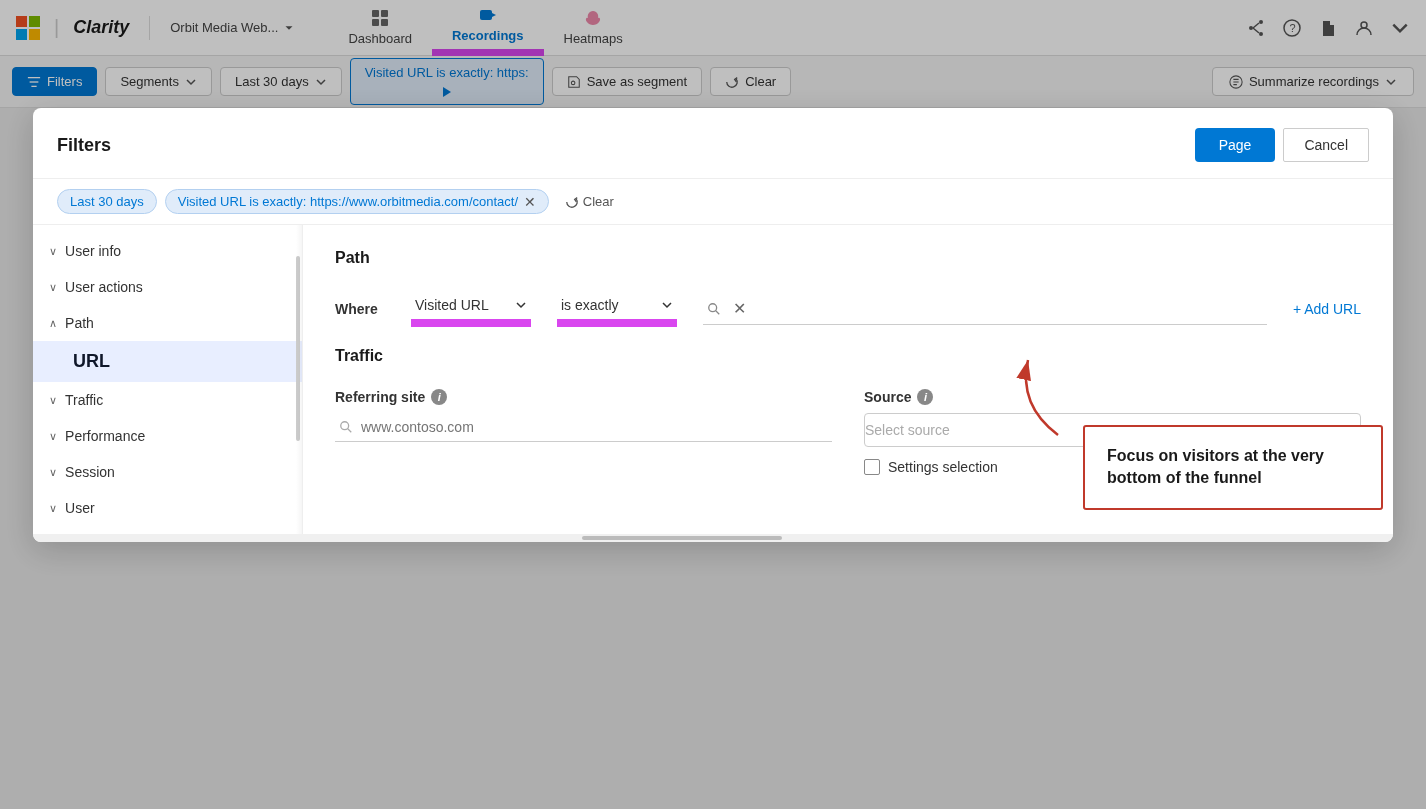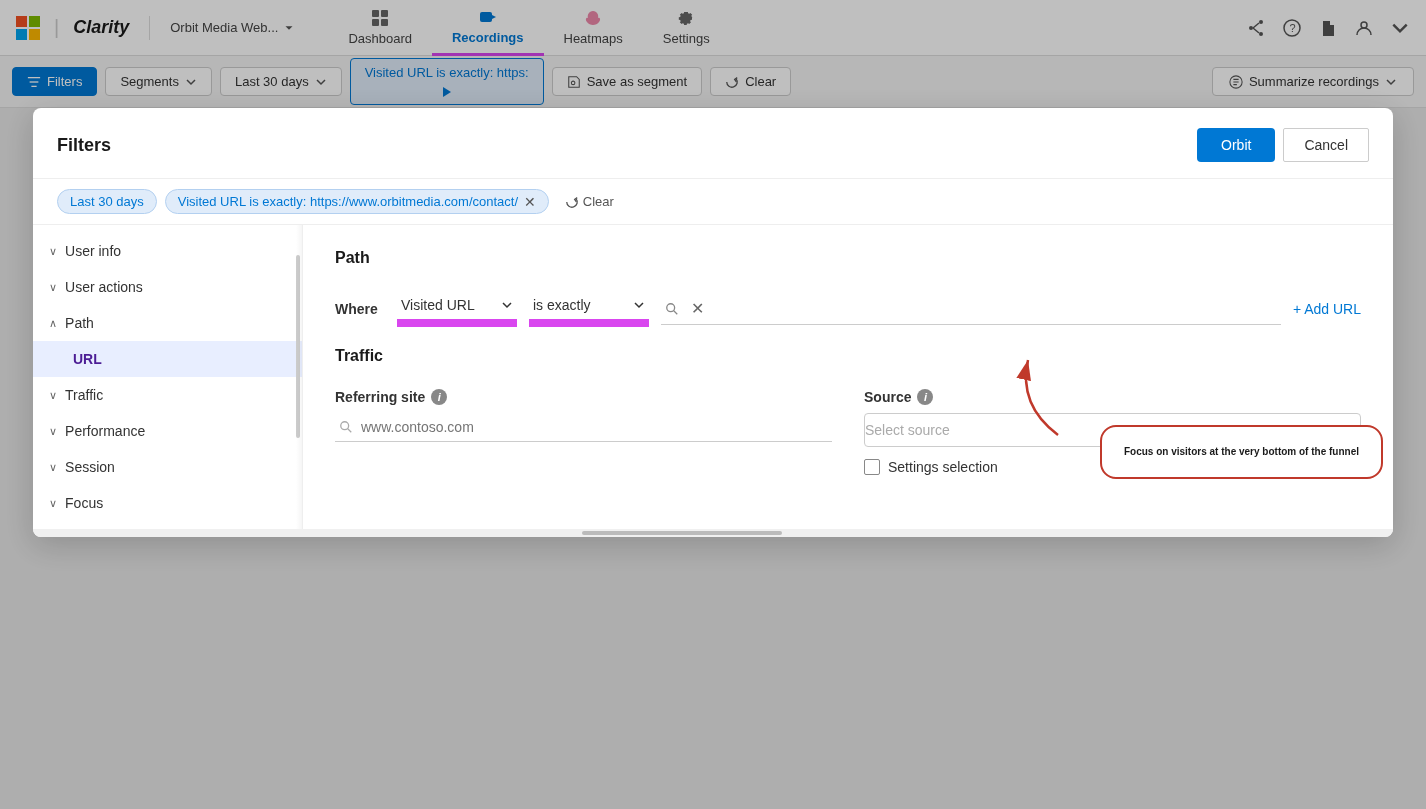--- a/index.html
+++ b/index.html
@@ -49,21 +49,21 @@
       height: 56px;
       justify-content: center;
       cursor: pointer;
       font-size: 13px;
       color: #444;
       border-bottom: 2px solid transparent;
       text-decoration: none;
     }
     .nav-item.active {
       color: #0078d4;
-      border-bottom: 3px solid #d946ef;
+      border-bottom: 7px solid #d946ef;
       font-weight: 600;
     }
     .nav-item svg { width: 20px; height: 20px; }
     .topbar-actions {
       display: flex;
       align-items: center;
       gap: 16px;
       margin-left: auto;
       color: #555;
     }
@@ -250,22 +250,22 @@
       padding: 10px 16px;
       cursor: pointer;
       font-size: 14px;
       color: #333;
     }
     .sidebar-subitem {
       display: flex;
       align-items: center;
       padding: 10px 16px 10px 40px;
       cursor: pointer;
-      font-size: 14px;
-      color: #4c1d95;
+      font-size: 18px;
+      color: #0f172a;
     }
     .sidebar-subitem.active {
       background: #e8eeff;
       font-weight: 600;
     }
     .chevron { font-size: 11px; color: #666; }
 
     
     .filter-content {
       flex: 1;
@@ -277,21 +277,21 @@
       font-size: 16px;
       font-weight: 600;
       color: #1a1a1a;
       margin-bottom: 24px;
     }
 
     
     .filter-row {
       display: flex;
       align-items: center;
-      gap: 12px;
+      gap: 26px;
       margin-bottom: 20px;
       flex-wrap: nowrap;
     }
     .filter-label {
       font-size: 14px;
       font-weight: 600;
       color: #333;
       min-width: 50px;
     }
     .filter-dropdown {
@@ -339,24 +339,24 @@
       font-size: 14px;
       cursor: pointer;
       white-space: nowrap;
     }
     .callout-box {
       position: absolute;
       right: 10px;
       top: 200px;
       background: #fff;
       border: 2px solid #c0392b;
-      border-radius: 16px;
+      border-radius: 3px;
       padding: 18px 22px;
       max-width: 300px;
-      font-size: 10px;
+      font-size: 16px;
       font-weight: 700;
       color: #1a1a1a;
       line-height: 1.4;
       z-index: 10;
     }
     .arrow-svg {
       position: absolute;
       right: 340px;
       top: 130px;
       z-index: 10;
@@ -495,26 +495,20 @@
       <span>Recordings</span>
     </a>
 
     <a class="nav-item">
       <svg viewBox="0 0 20 20">
           <path d="M10 3 C6 3 4 7 5 10 C3 9 2 12 4 14 C5 16 8 17 10 17 C12 17 15 16 16 14 C18 12 17 9 15 10 C16 7 14 3 10 3Z" fill="#e8a" stroke="none"></path>
         </svg>
       <span>Heatmaps</span>
     </a>
 
-    <a class="nav-item">
-      <svg viewBox="0 0 20 20" fill="#666">
-          <path d="M10 7a3 3 0 100 6 3 3 0 000-6zm7.2 2.2l-1.4-.2a6 6 0 00-.5-1.2l.9-1.1-1.8-1.8-1.1.9a6 6 0 00-1.2-.5l-.2-1.4H8.1l-.2 1.4a6 6 0 00-1.2.5l-1.1-.9-1.8 1.8.9 1.1a6 6 0 00-.5 1.2l-1.4.2v2.6l1.4.2a6 6 0 00.5 1.2l-.9 1.1 1.8 1.8 1.1-.9a6 6 0 001.2.5l.2 1.4h2.6l.2-1.4a6 6 0 001.2-.5l1.1.9 1.8-1.8-.9-1.1a6 6 0 00.5-1.2l1.4-.2V9.2z"></path>
-        </svg>
-      <span>Settings</span>
-    </a>
   </nav>
 
   <div class="topbar-actions">
     <svg viewBox="0 0 20 20" fill="#555">
         <circle cx="15" cy="4" r="2"></circle>
         <circle cx="15" cy="16" r="2"></circle>
         <circle cx="5" cy="10" r="2"></circle>
         <line x1="7" y1="10" x2="13" y2="5" stroke="#555" stroke-width="1.5"></line>
         <line x1="7" y1="10" x2="13" y2="15" stroke="#555" stroke-width="1.5"></line>
       </svg>
@@ -588,21 +582,21 @@
       </svg>
   </button>
 </div>
 
 <div class="modal-overlay">
   <div class="modal">
 
     <div class="modal-header">
       <span class="modal-title">Filters</span>
       <div class="modal-header-actions">
-        <button class="btn-apply">Orbit</button>
+        <button class="btn-apply">Page</button>
         <button class="btn-cancel">Cancel</button>
       </div>
     </div>
 
     <div class="filter-chips">
       <div class="chip-date">Last 30 days</div>
       <div class="chip">
         <span>Visited URL is exactly: https://www.orbitmedia.com/contact/</span>
         <span class="chip-close">✕</span>
       </div>
@@ -648,21 +642,21 @@
           <span>Performance</span>
         </div>
 
         <div class="sidebar-item">
           <span class="chevron">∨</span>
           <span>Session</span>
         </div>
 
         <div class="sidebar-item">
           <span class="chevron">∨</span>
-          <span>Focus</span>
+          <span>User</span>
         </div>
 
         <div class="sidebar-scrollbar"></div>
       </div>
 
       <div class="filter-content">
 
         <div class="section-title">Path</div>
 
         <div class="filter-row">

